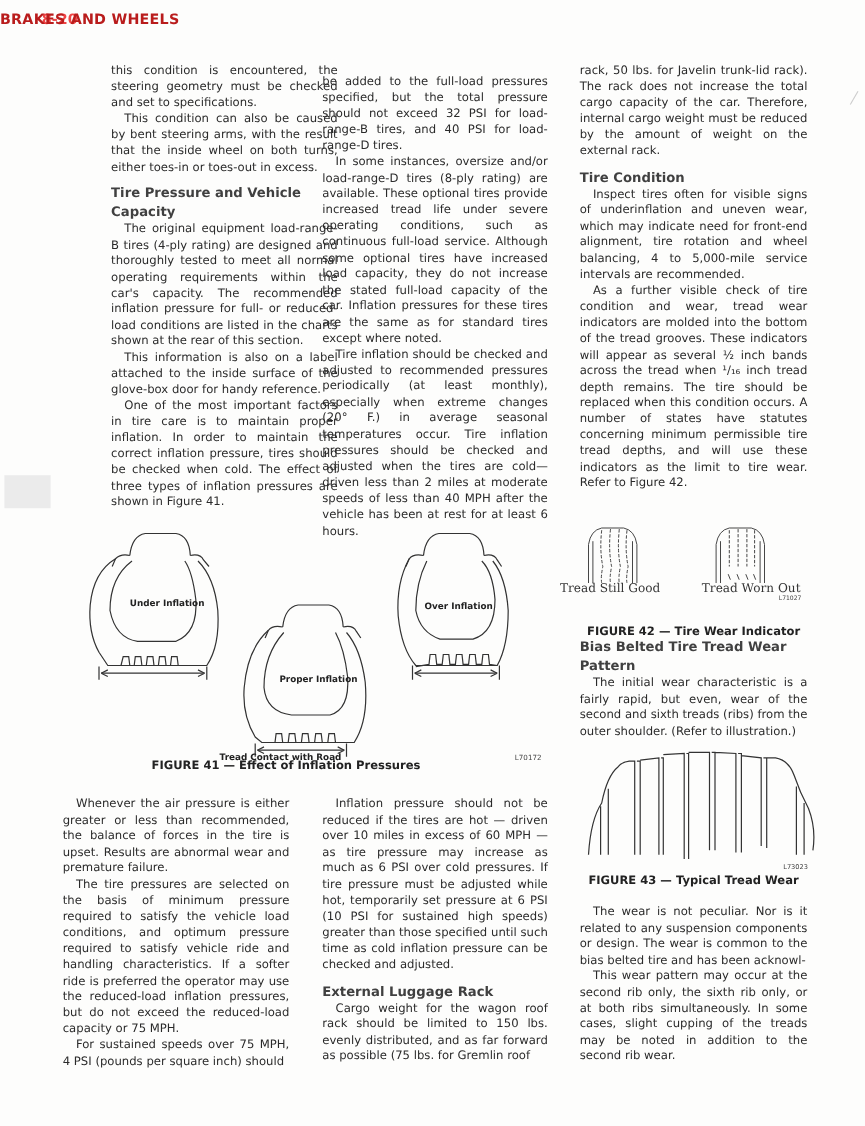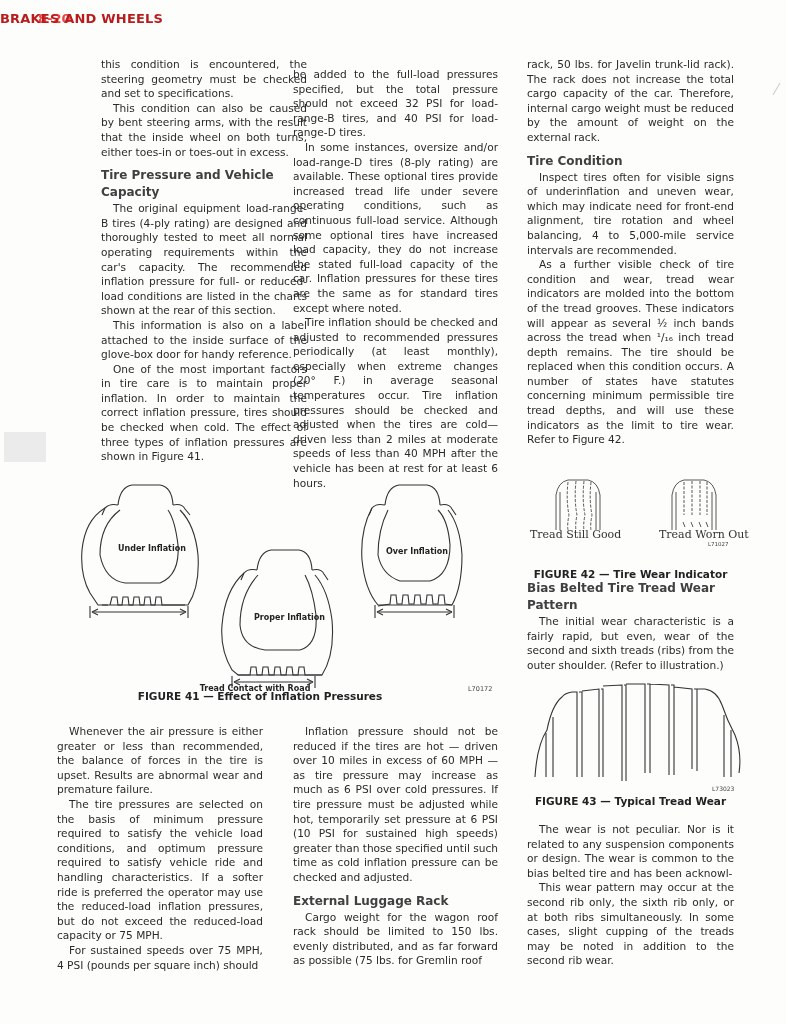--- a/index.html
+++ b/index.html
@@ -17,21 +17,21 @@
   .c2 { left: 293px; width: 205px; }
   .c3 { left: 527px; width: 207px; }
   .gap { height: 8px; }
   .margin-mark { position: absolute; left: 4px; top: 432px; width: 42px; height: 30px; background: #ebebeb; }
   .fig41 { position: absolute; left: 60px; top: 475px; width: 450px; height: 235px; }
   .fig41 svg { position: absolute; left: 0; top: 0; }
   .tire-label { position: absolute; font-size: 8px; font-weight: 700; color: #222; white-space: nowrap; }
   .fig41-cap { position: absolute; left: 60px; top: 690px; width: 400px; text-align: center; font-size: 10.5px; font-weight: 600; color: #222; }
   .fig41-id { position: absolute; left: 468px; top: 685px; font-size: 6.5px; color: #444; }
   .tread-contact { position: absolute; left: 60px; top: 684px; width: 390px; text-align: center; font-size: 8px; font-weight: 700; color: #222; }
-  .fig42 { position: absolute; left: 536px; top: 470px; width: 220px; height: 100px; }
+  .fig42 { position: absolute; left: 515px; top: 470px; width: 220px; height: 100px; }
   .fig42-lbl { position: absolute; font-family: "DejaVu Serif", serif; font-size: 11px; color: #333; white-space: nowrap; }
   .fig42-id { position: absolute; left: 708px; top: 541px; font-size: 5.5px; color: #444; }
   .fig42-cap { position: absolute; left: 527px; top: 568px; width: 207px; text-align: center; font-size: 10.5px; font-weight: 600; color: #222; }
   .fig43 { position: absolute; left: 527px; top: 675px; width: 220px; height: 110px; }
   .fig43-id { position: absolute; left: 712px; top: 785px; font-size: 6px; color: #444; }
   .fig43-cap { position: absolute; left: 527px; top: 795px; width: 207px; text-align: center; font-size: 10.5px; font-weight: 600; color: #222; }
   .stray { position: absolute; left: 776px; top: 82px; width: 1px; height: 14px; background: #ccc; transform: rotate(30deg); }
 </style>
 </head>
 <body>

